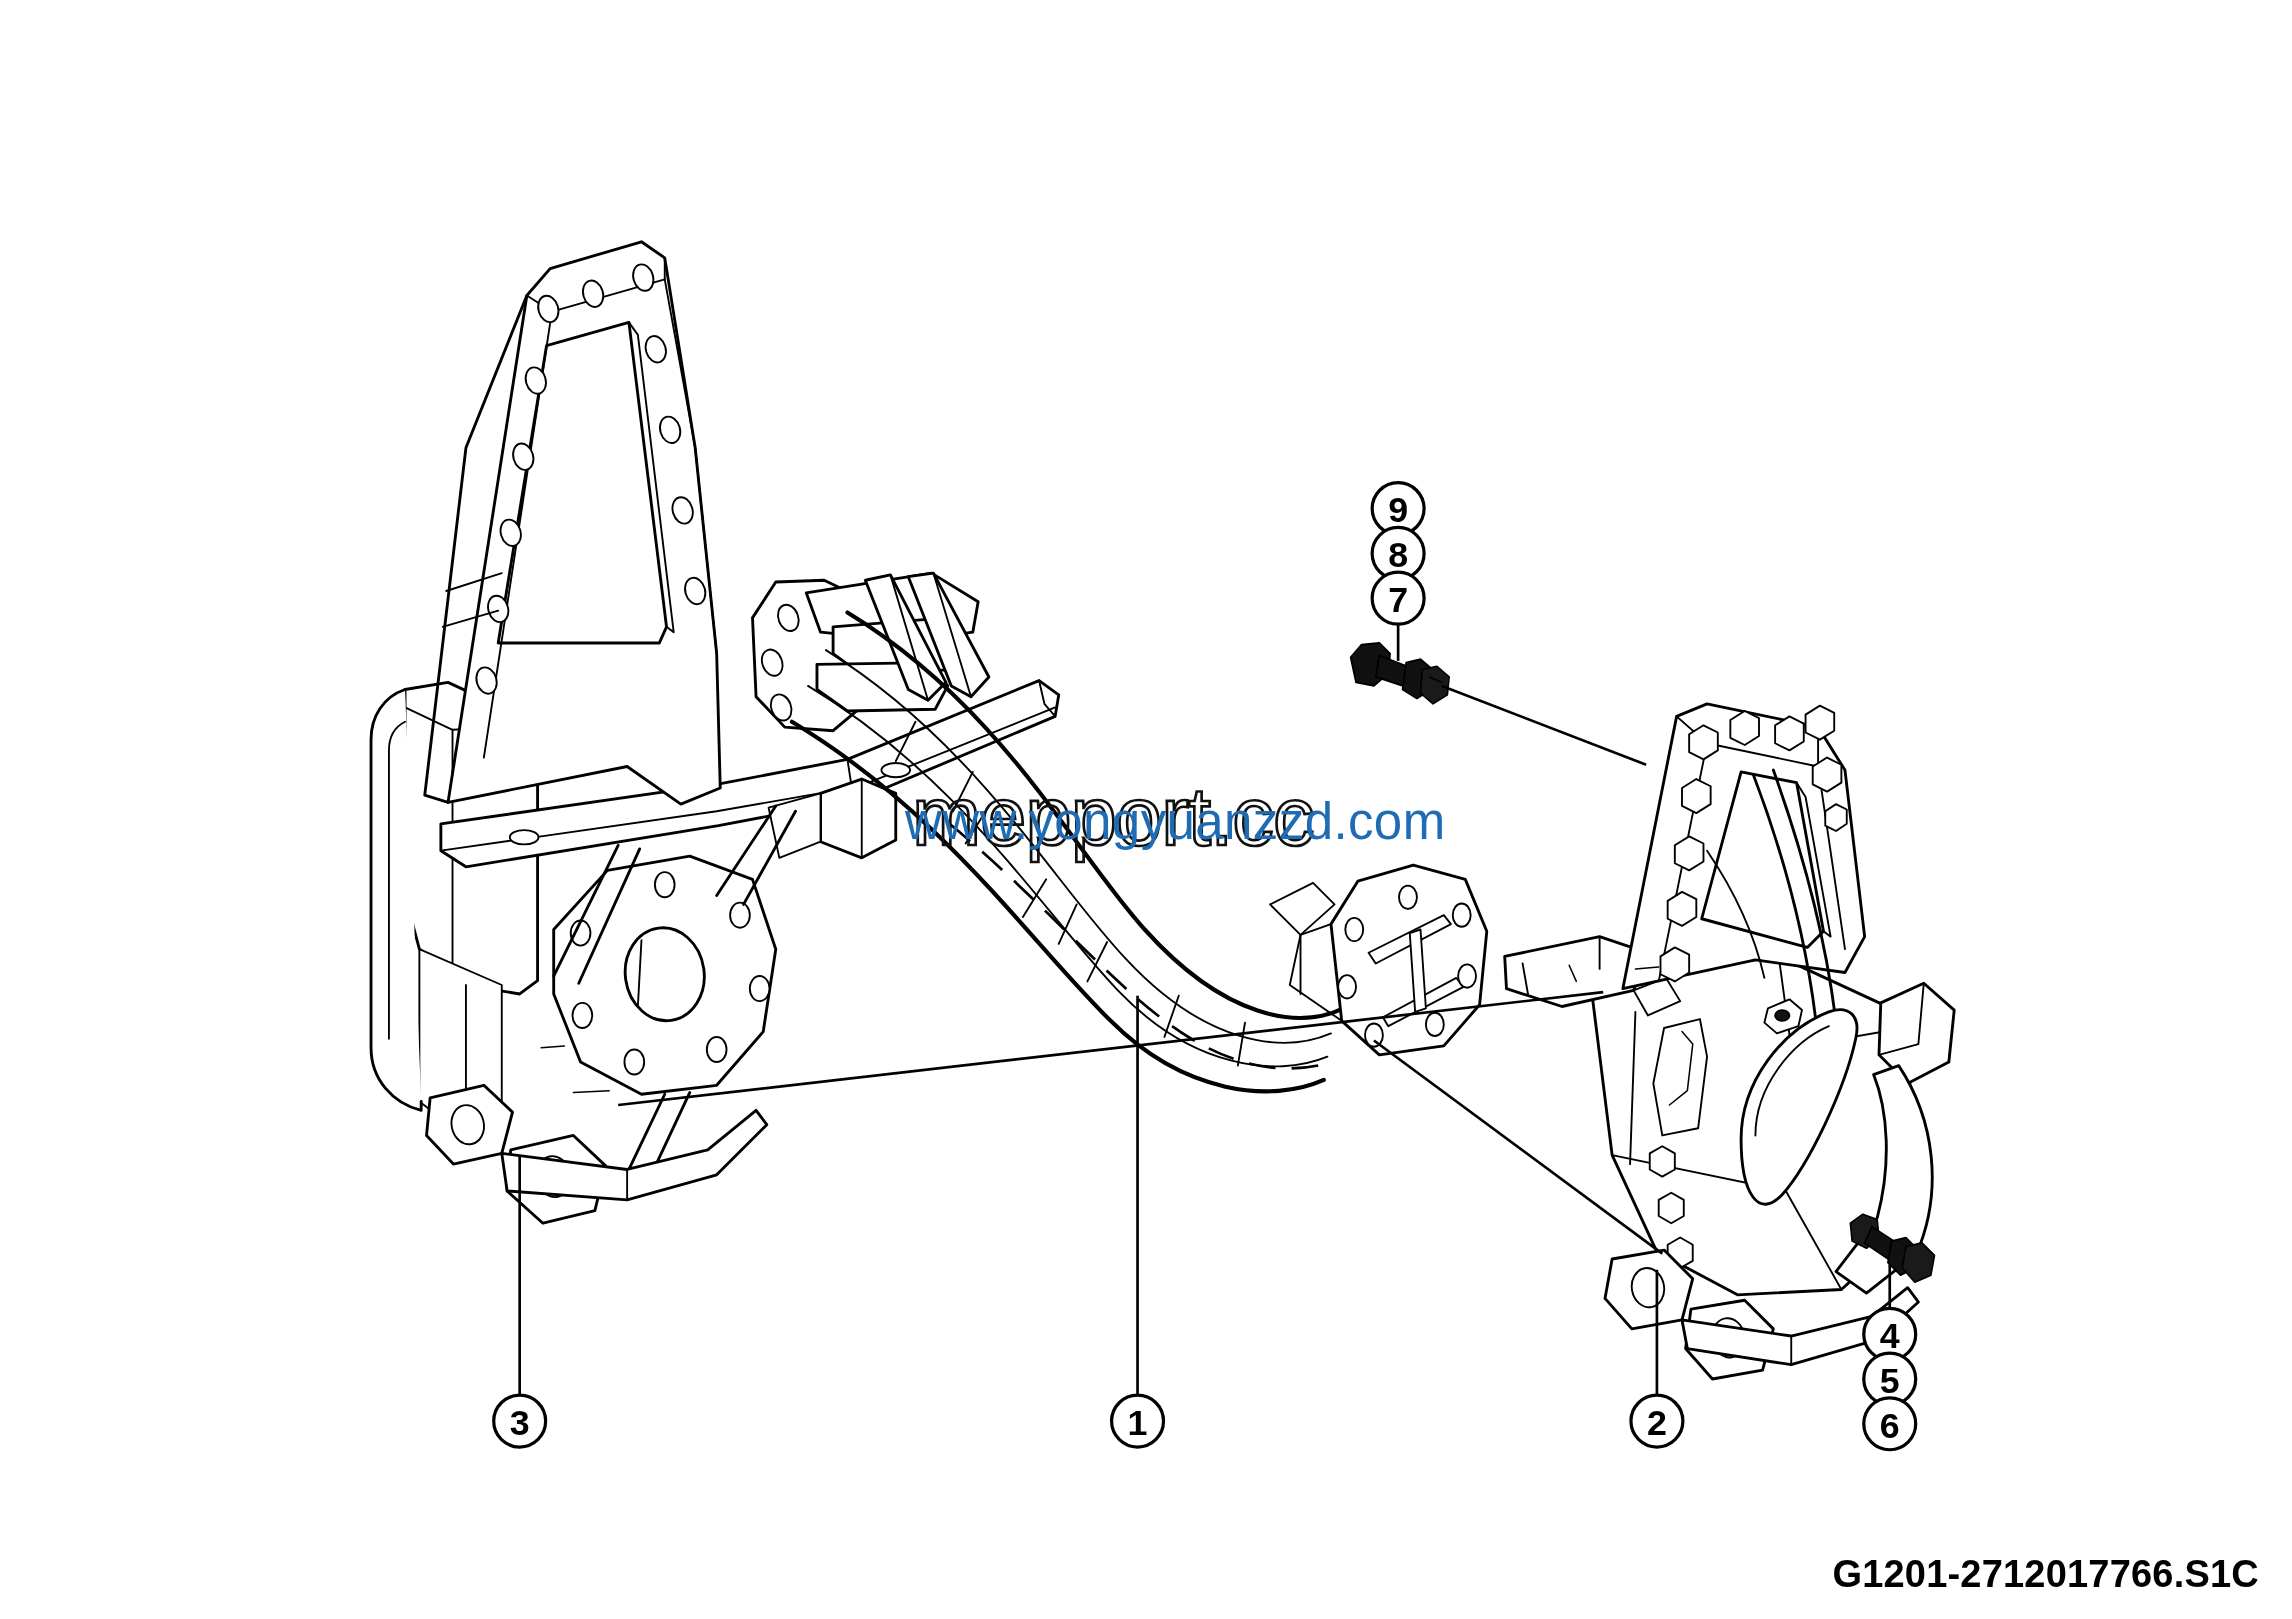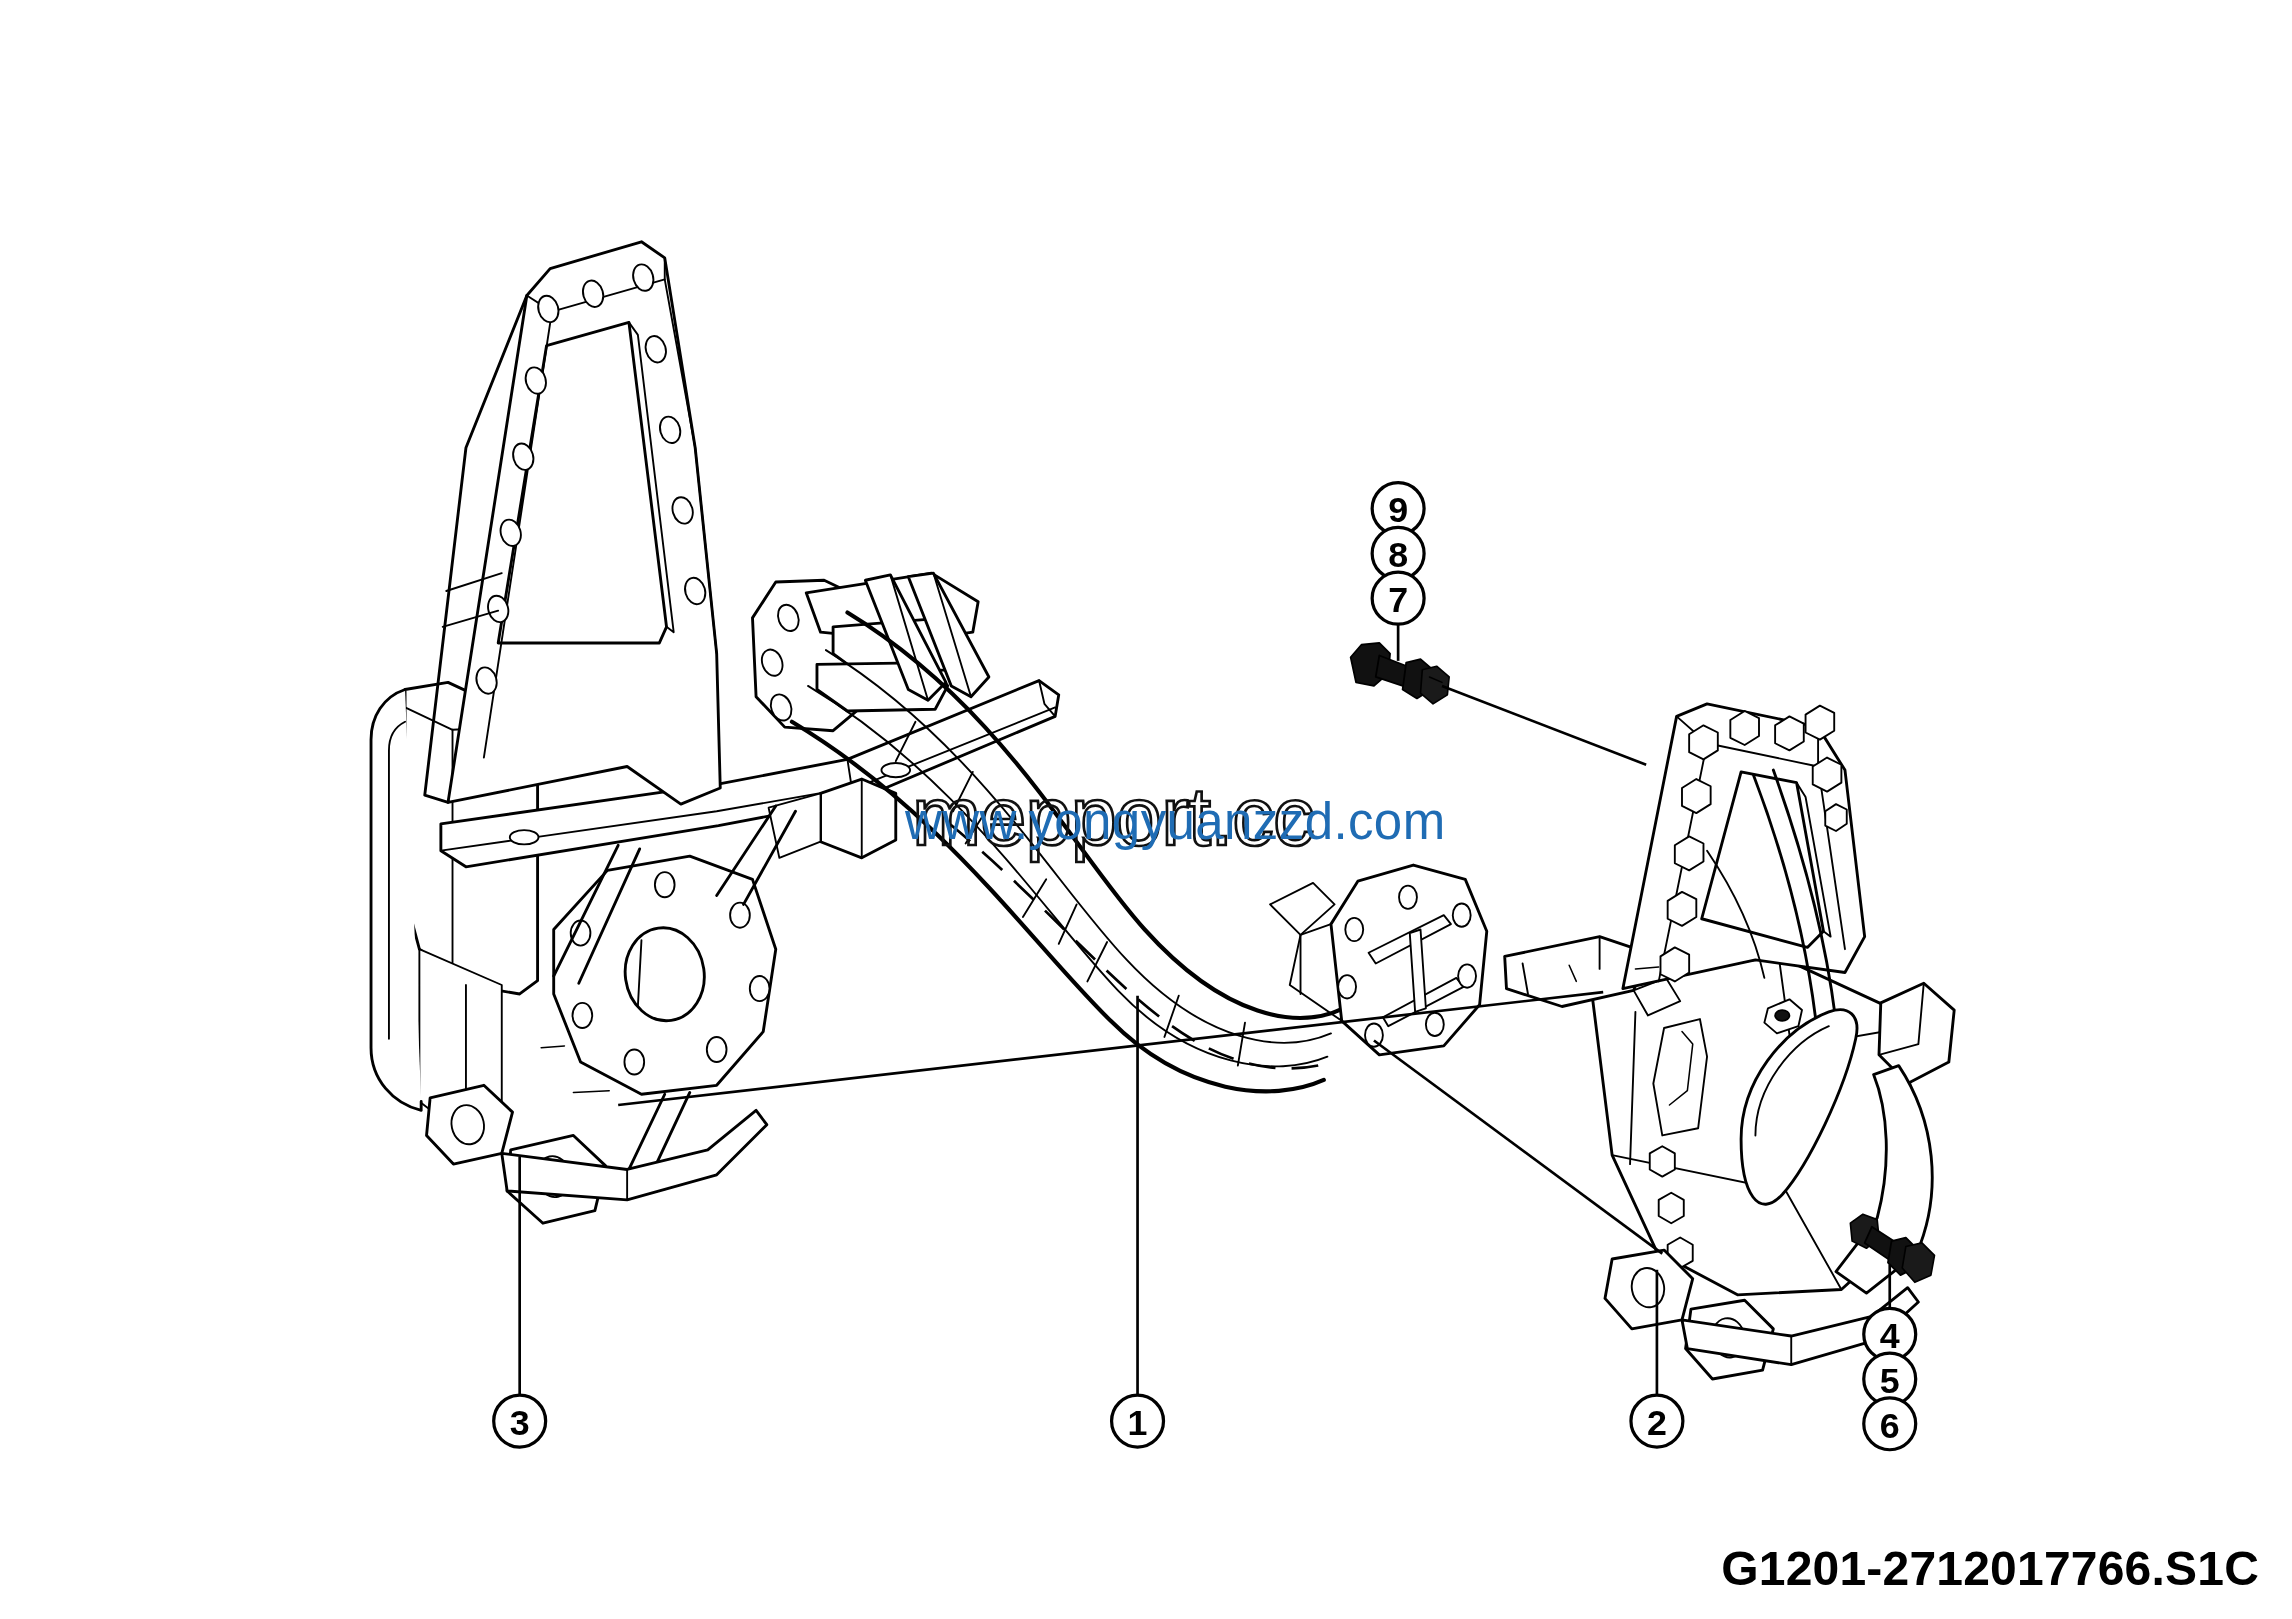--- a/index.html
+++ b/index.html
@@ -43,21 +43,21 @@
     font-weight: bold;
     fill: #000000;
     text-anchor: middle;
     dominant-baseline: central;
   }
   #drawing-code {
     position: absolute;
     right: 34px;
     bottom: 23px;
     font-family: "Liberation Sans", sans-serif;
-    font-size: 48px;
+    font-size: 38px;
     font-weight: bold;
     color: #000000;
     letter-spacing: 0.2px;
     white-space: nowrap;
   }
   .wm {
     position: absolute;
     white-space: nowrap;
     pointer-events: none;
     font-family: "Liberation Sans", sans-serif;

